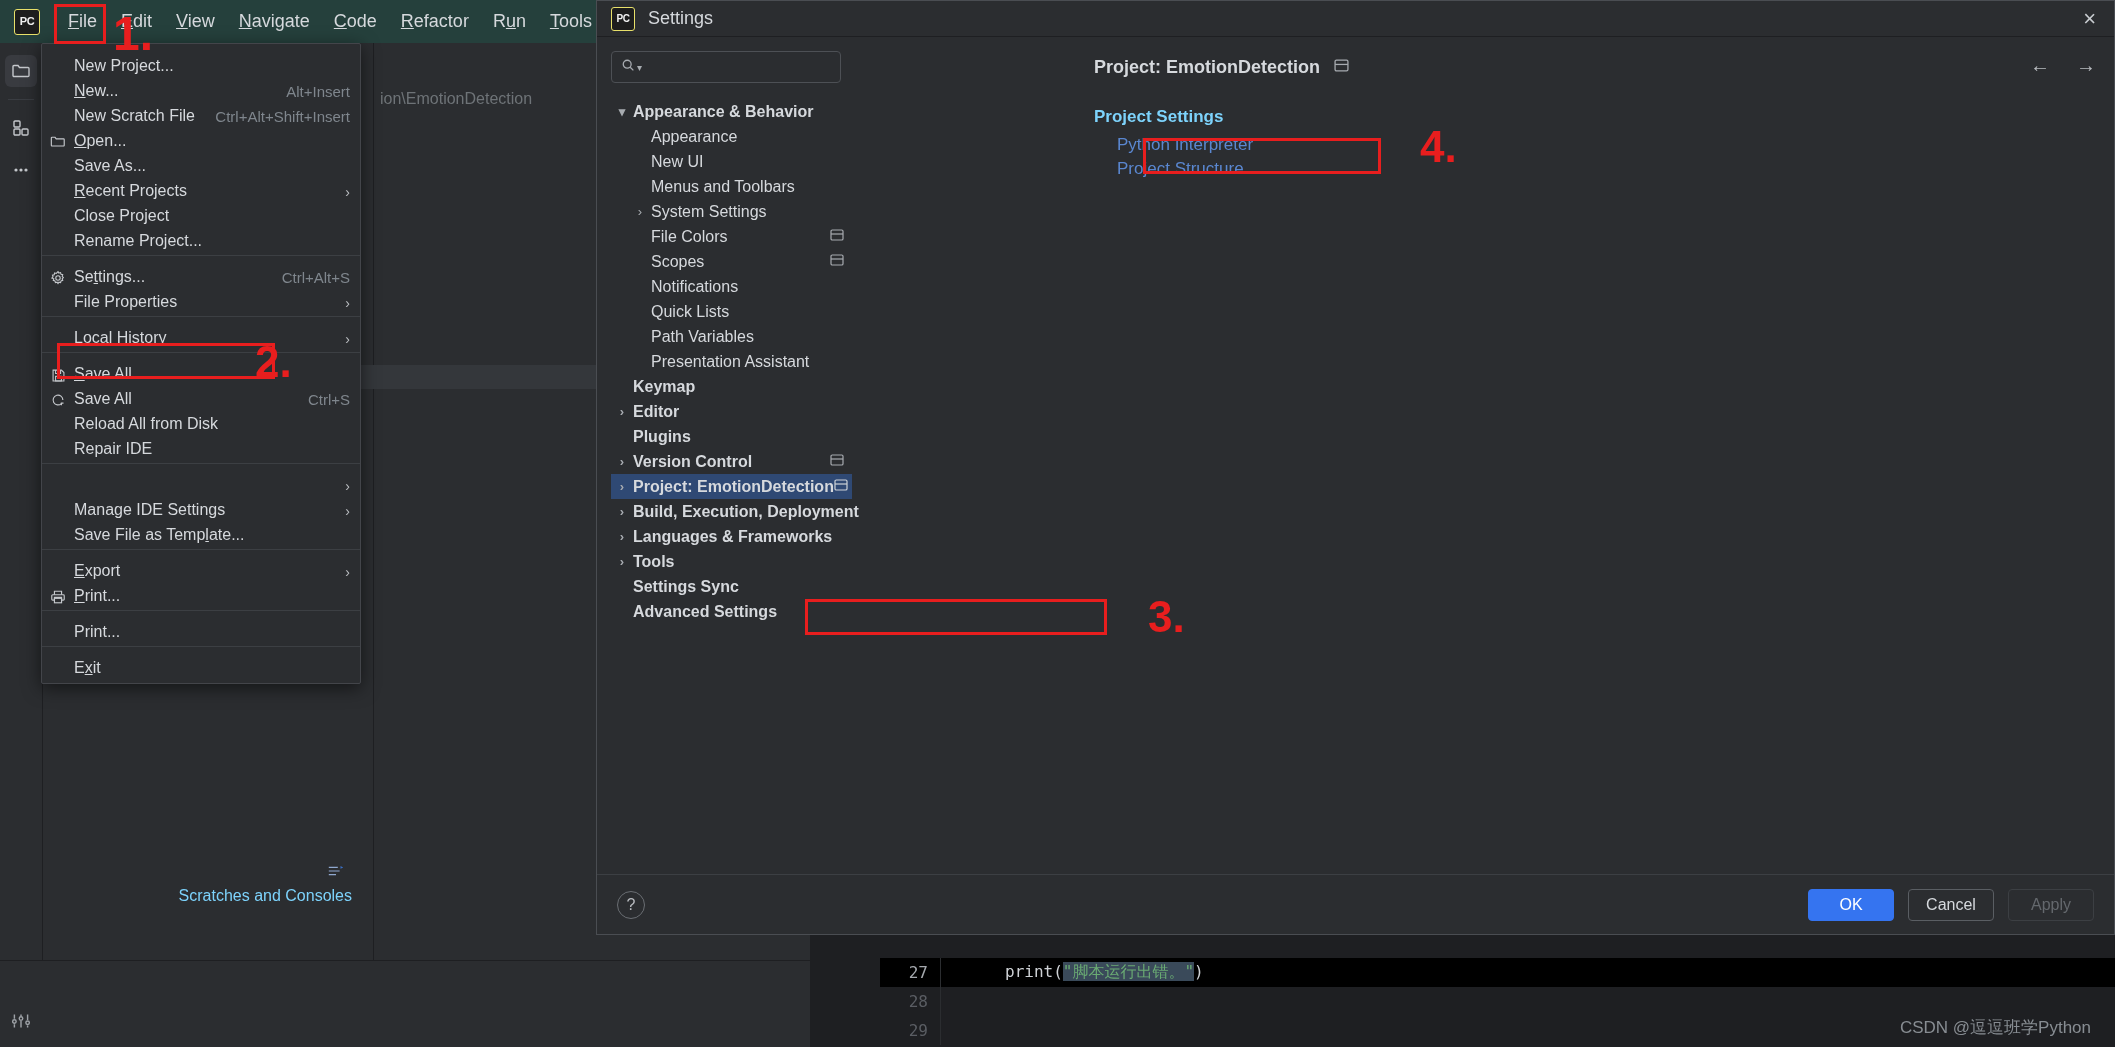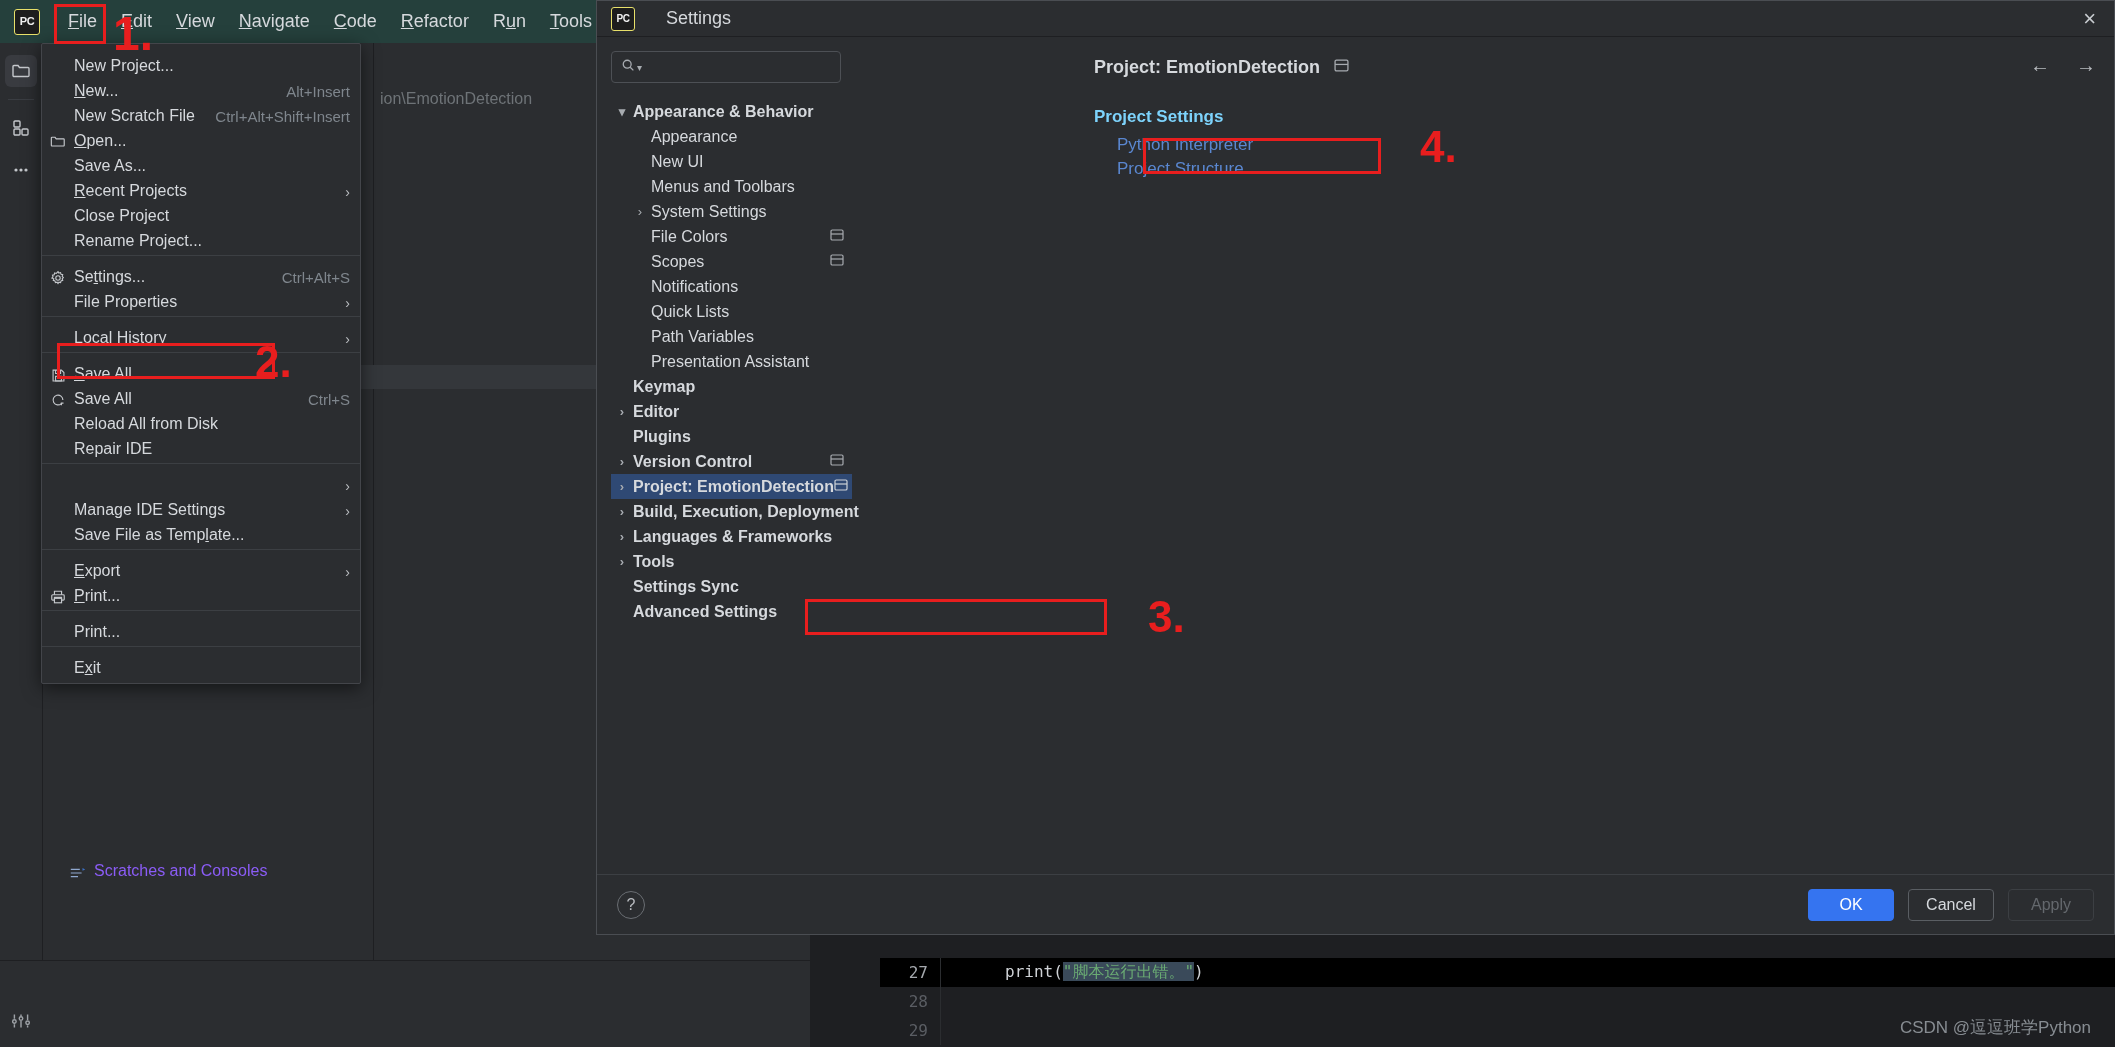--- a/index.html
+++ b/index.html
@@ -99,33 +99,33 @@
     position: relative; display: flex; align-items: flex-end;
     height: 25px; padding: 0 10px 0 0; color: #d6d9dd; font-size: 16px;
     white-space: nowrap; cursor: default;
   }
   .mi .ico { width: 32px; flex: 0 0 32px; display: flex; align-items: center; justify-content: center; color: #b9bcc0; }
   .mi .lbl { flex: 1 1 auto; }
   .mi .lbl u { text-decoration: underline; }
   .mi .acc { color: #7f868d; font-size: 15px; margin-left: 14px; }
   .mi .arr { color: #b9bcc0; margin-left: 14px; font-size: 14px; }
   .msep { height: 1px; background: #3c3f43; margin: 5px 0; }
-  .mi.scratch { color: #8b5cf6; }
+  .mi.scratch { color: #7dd3fc; flex-direction: column; }
 
   
   .dlg {
     position: absolute; left: 596px; top: 0px; width: 1519px; height: 935px;
     background: #2b2d30; border: 1px solid #4a4d52;
     display: flex; flex-direction: column;
   }
   .dlg-title {
     height: 36px; display: flex; align-items: center; flex: 0 0 36px;
     padding-left: 14px; border-bottom: 1px solid #1e1f22;
   }
-  .dlg-title .t { color: #d6d9dd; font-size: 18px; margin-left: 31px; }
+  .dlg-title .t { color: #d6d9dd; font-size: 18px; margin-left: 13px; }
   .dlg-close { margin-left: auto; margin-right: 18px; color: #c8ccd0; font-size: 22px; line-height: 1; cursor: pointer; }
   .dlg-main { flex: 1 1 auto; display: flex; min-height: 0; }
 
   .dlg-left { width: 255px; flex: 0 0 255px; padding: 14px 0 0 14px; }
   .search-box {
     position: relative; width: 230px; height: 32px;
     border: 1px solid #4d5055; border-radius: 4px; background: #2b2d30;
     display: flex; align-items: center; padding-left: 9px;
   }
   .search-box .si { color: #a7abb0; font-size: 14px; }

